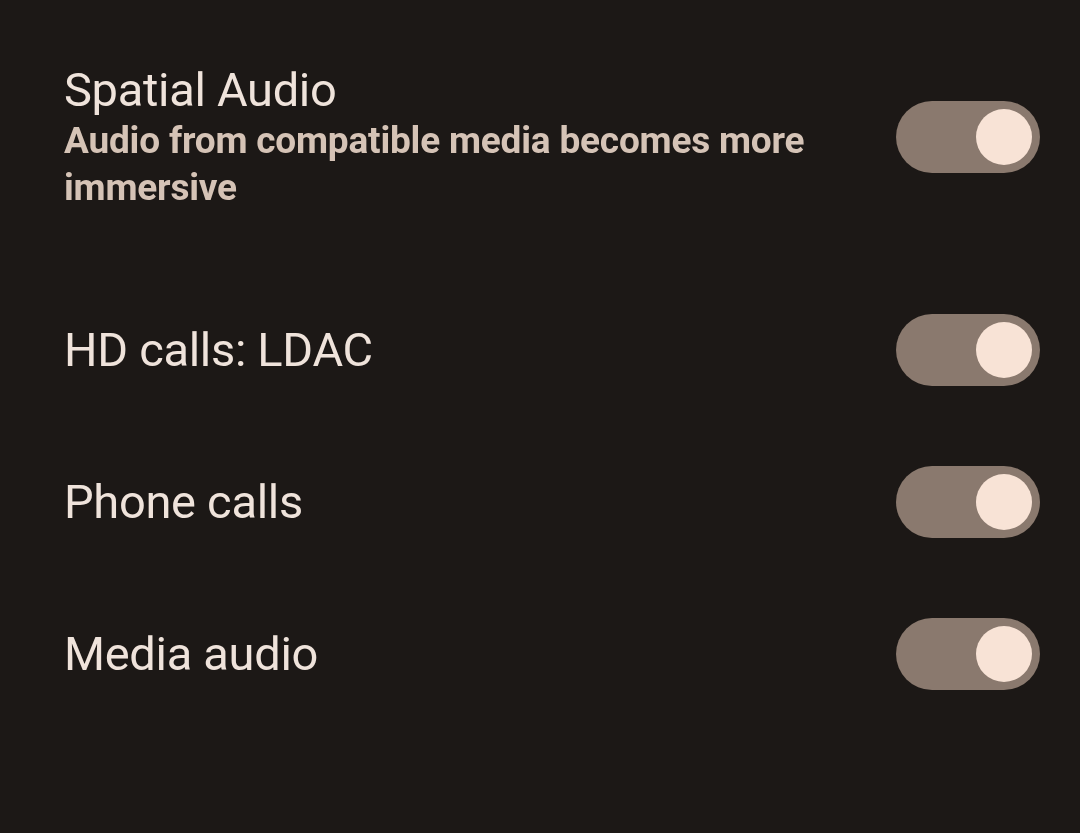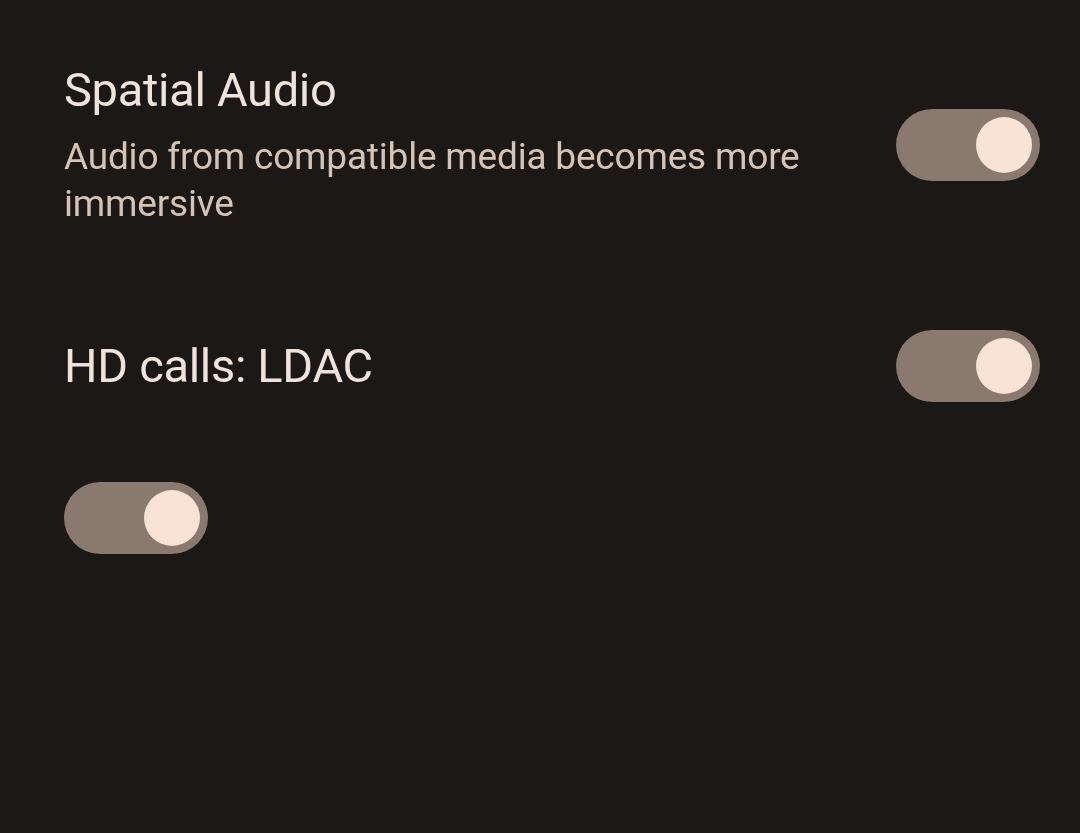--- a/index.html
+++ b/index.html
@@ -34,23 +34,22 @@
     .setting-title {
       color: #efe3db;
       font-size: 47px;
       font-weight: 400;
       line-height: 1.2;
       letter-spacing: -0.3px;
     }
     .setting-subtitle {
       color: #d5c3b6;
       font-size: 37px;
-      font-weight: 400;
+      font-weight: 700;
       line-height: 1.27;
-      margin-top: 16px;
       letter-spacing: -0.2px;
     }
     .toggle {
       width: 144px;
       height: 72px;
       background-color: #8a796e;
       border-radius: 36px;
       position: relative;
       flex-shrink: 0;
       cursor: pointer;
@@ -83,19 +82,30 @@
   <div class="setting-row">
     <div class="setting-text">
       <div class="setting-title">HD calls: LDAC</div>
     </div>
     <div class="toggle">
       <div class="toggle-thumb"></div>
     </div>
   </div>
 
   <div class="setting-row">
+    <div class="setting-text">
+      <div class="setting-title">Phone calls</div>
+    </div>
     <div class="toggle">
       <div class="toggle-thumb"></div>
     </div>
   </div>
 
+  <div class="setting-row">
+    <div class="setting-text">
+      <div class="setting-title">Media audio</div>
+    </div>
+    <div class="toggle">
+      <div class="toggle-thumb"></div>
+    </div>
+  </div>
 
 </div>
 
 </body></html>

